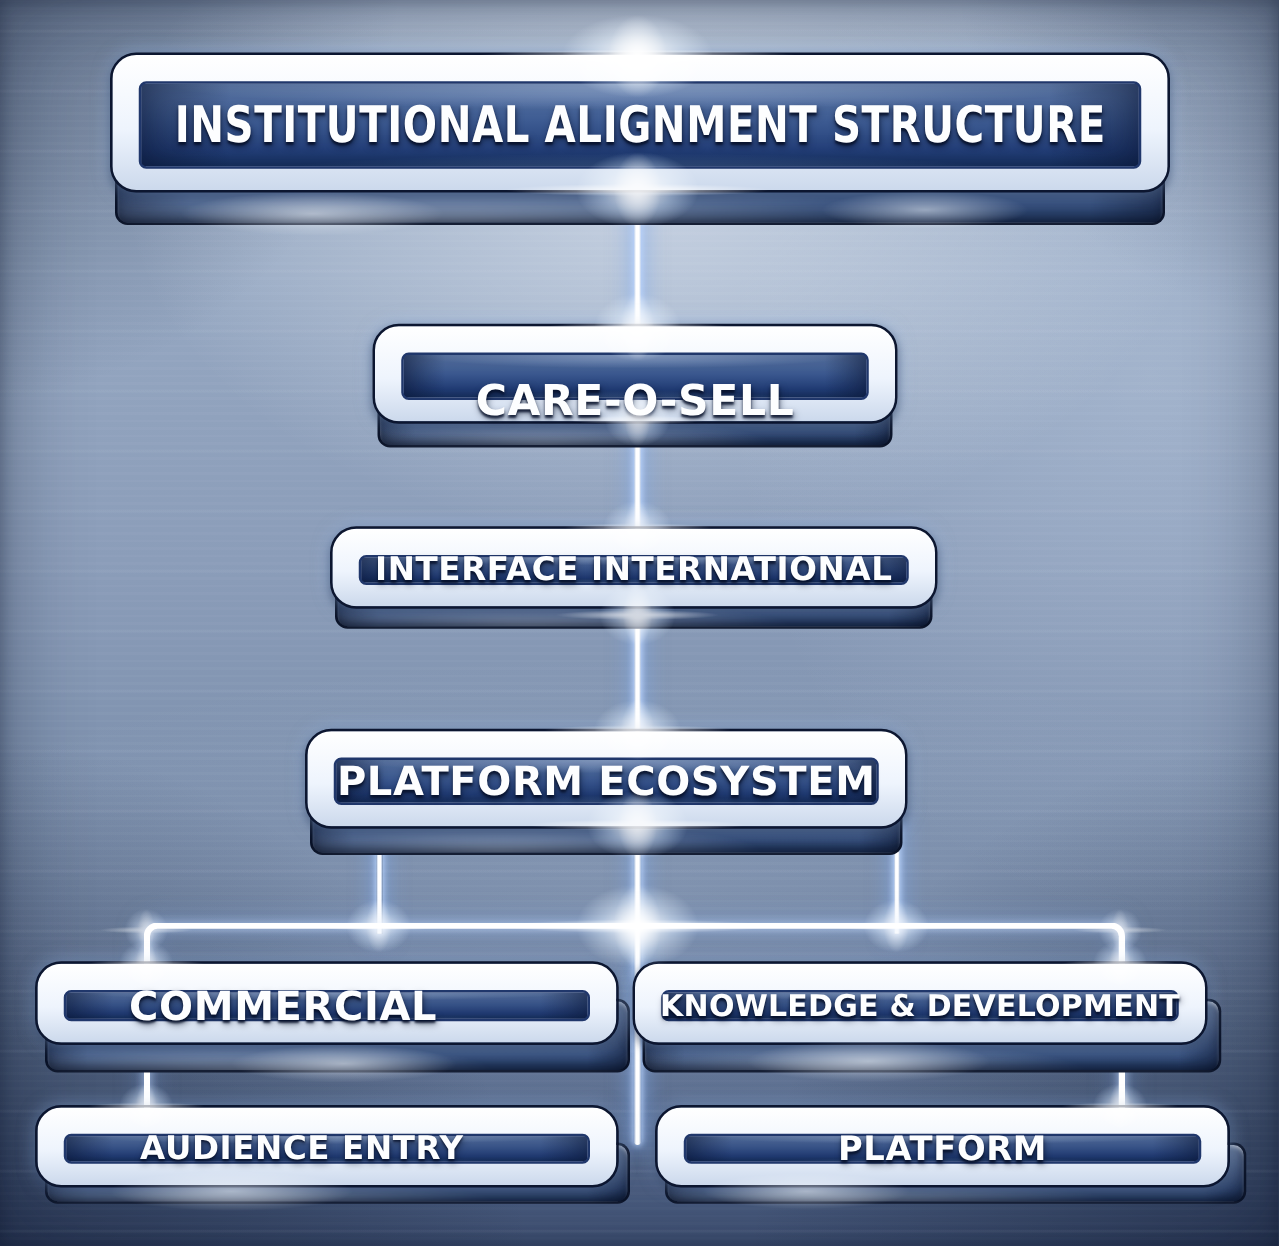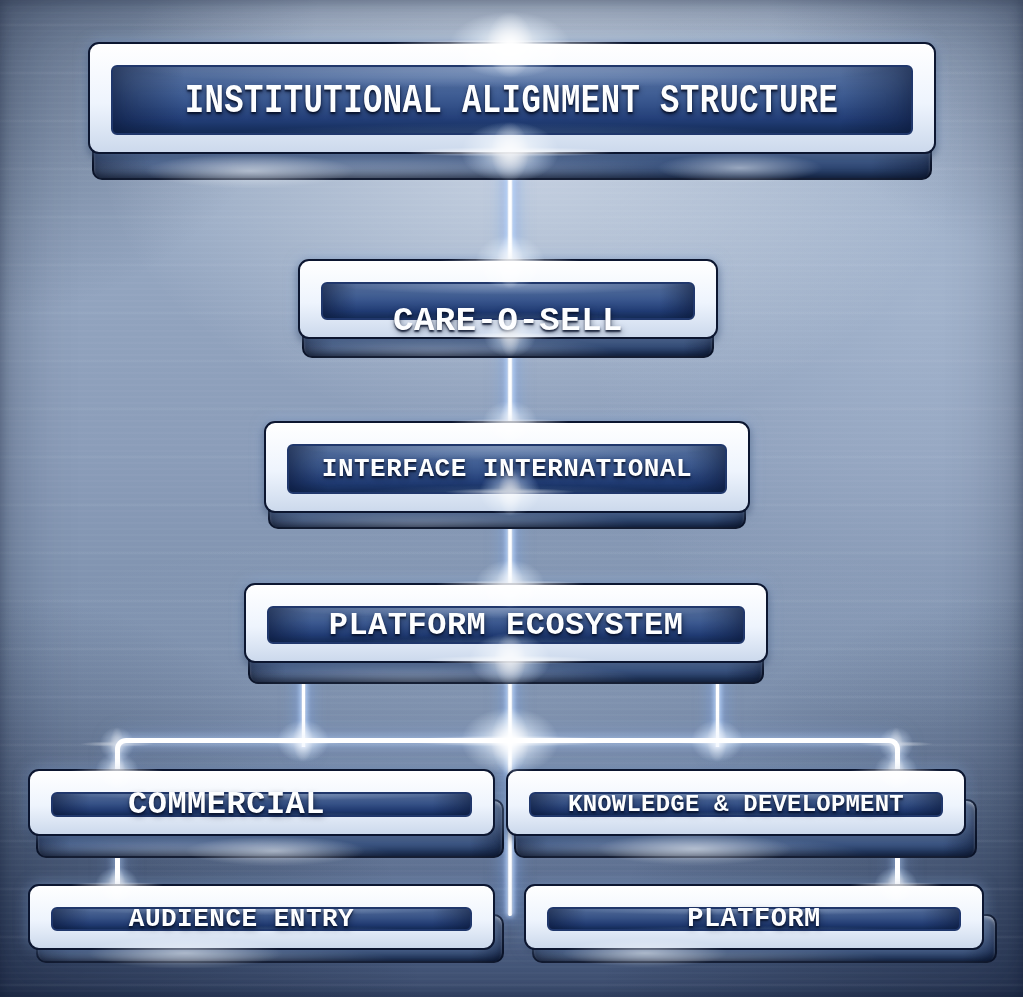--- a/index.html
+++ b/index.html
@@ -29,23 +29,23 @@
       filter:drop-shadow(0 0 4px rgba(190,215,255,.85)) drop-shadow(0 0 10px rgba(125,170,238,.5));}
 
   
   .node{position:absolute;z-index:5;}
   .slab{position:absolute;border:2px solid rgba(8,16,35,.9);border-radius:10px;
       background:
         radial-gradient(ellipse 62% 58% at 32% 100%, rgba(236,244,255,.5), transparent 72%),
         linear-gradient(90deg, rgba(9,18,42,.5) 0%, transparent 7%, transparent 93%, rgba(9,18,42,.5) 100%),
         linear-gradient(180deg,#91a6c7 0%,#637ca7 40%,#3d5785 75%,#233a63 100%);
       box-shadow:inset 0 3px 4px -2px rgba(255,255,255,.75), inset 0 -7px 10px -5px rgba(5,12,30,.75);}
-  .face{position:absolute;inset:0;border:2px solid #0c1630;border-radius:11px;padding:21px;
+  .face{position:absolute;inset:0;border:2px solid #0c1630;border-radius:21px;padding:21px;
       background:linear-gradient(180deg,#ffffff 0%,#eef4fd 55%,#ccd9ec 100%);
-      box-shadow:0 0 14px rgba(160,196,245,.5), 0 3px 8px rgba(8,16,38,.55);font-family:Liberation Mono, monospace;}
+      box-shadow:0 0 14px rgba(160,196,245,.5), 0 3px 8px rgba(8,16,38,.55);}
   .core{height:100%;border-radius:6px;border:2px solid #20376b;display:flex;align-items:center;justify-content:center;
       background:
         radial-gradient(ellipse 72% 48% at 50% 0%, rgba(206,226,255,.5), transparent 66%),
         radial-gradient(ellipse 60% 42% at 50% 112%, rgba(160,196,245,.35), transparent 66%),
         linear-gradient(90deg, rgba(8,18,45,.45), transparent 9%, transparent 91%, rgba(8,18,45,.45)),
         linear-gradient(180deg,#5e7aa9 0%,#3d5b92 45%,#24407a 80%,#17315f 100%);
       box-shadow:inset 0 0 22px rgba(8,20,55,.35);}
   .label{font-weight:700;color:#fdfeff;letter-spacing:.5px;white-space:nowrap;
       text-shadow:0 2px 2px rgba(6,15,40,.85), 1px 3px 6px rgba(6,15,40,.5);}
   .n1 .label{font-size:38px;transform:scale(.85,1.06);letter-spacing:.5px;}
@@ -96,30 +96,30 @@
 
   <div class="node n2" style="left:298px;top:259px;width:420px;height:80px;">
     <div class="slab" style="left:4px;right:4px;top:45%;bottom:-19px;"></div>
     <div class="face">
       <div class="core">
         <span class="label">CARE-O-SELL</span>
       </div>
     </div>
   </div>
 
-  <div class="node n3" style="left:264px;top:421px;width:486px;height:92px;">
+  <div class="node n3" style="left:264px;top:421px;width:486px;height:66px;">
     <div class="slab" style="left:4px;right:4px;top:45%;bottom:-16px;"></div>
     <div class="face">
       <div class="core">
         <span class="label">INTERFACE INTERNATIONAL</span>
       </div>
     </div>
   </div>
 
-  <div class="node n4" style="left:244px;top:583px;width:524px;height:80px;">
+  <div class="node n4" style="left:244px;top:583px;width:482px;height:80px;">
     <div class="slab" style="left:4px;right:4px;top:45%;bottom:-21px;"></div>
     <div class="face">
       <div class="core">
         <span class="label">PLATFORM ECOSYSTEM</span>
       </div>
     </div>
   </div>
 
   <div class="node n5" style="left:28px;top:769px;width:467px;height:67px;">
     <div class="slab" style="left:8px;right:-9px;top:45%;bottom:-22px;"></div>

